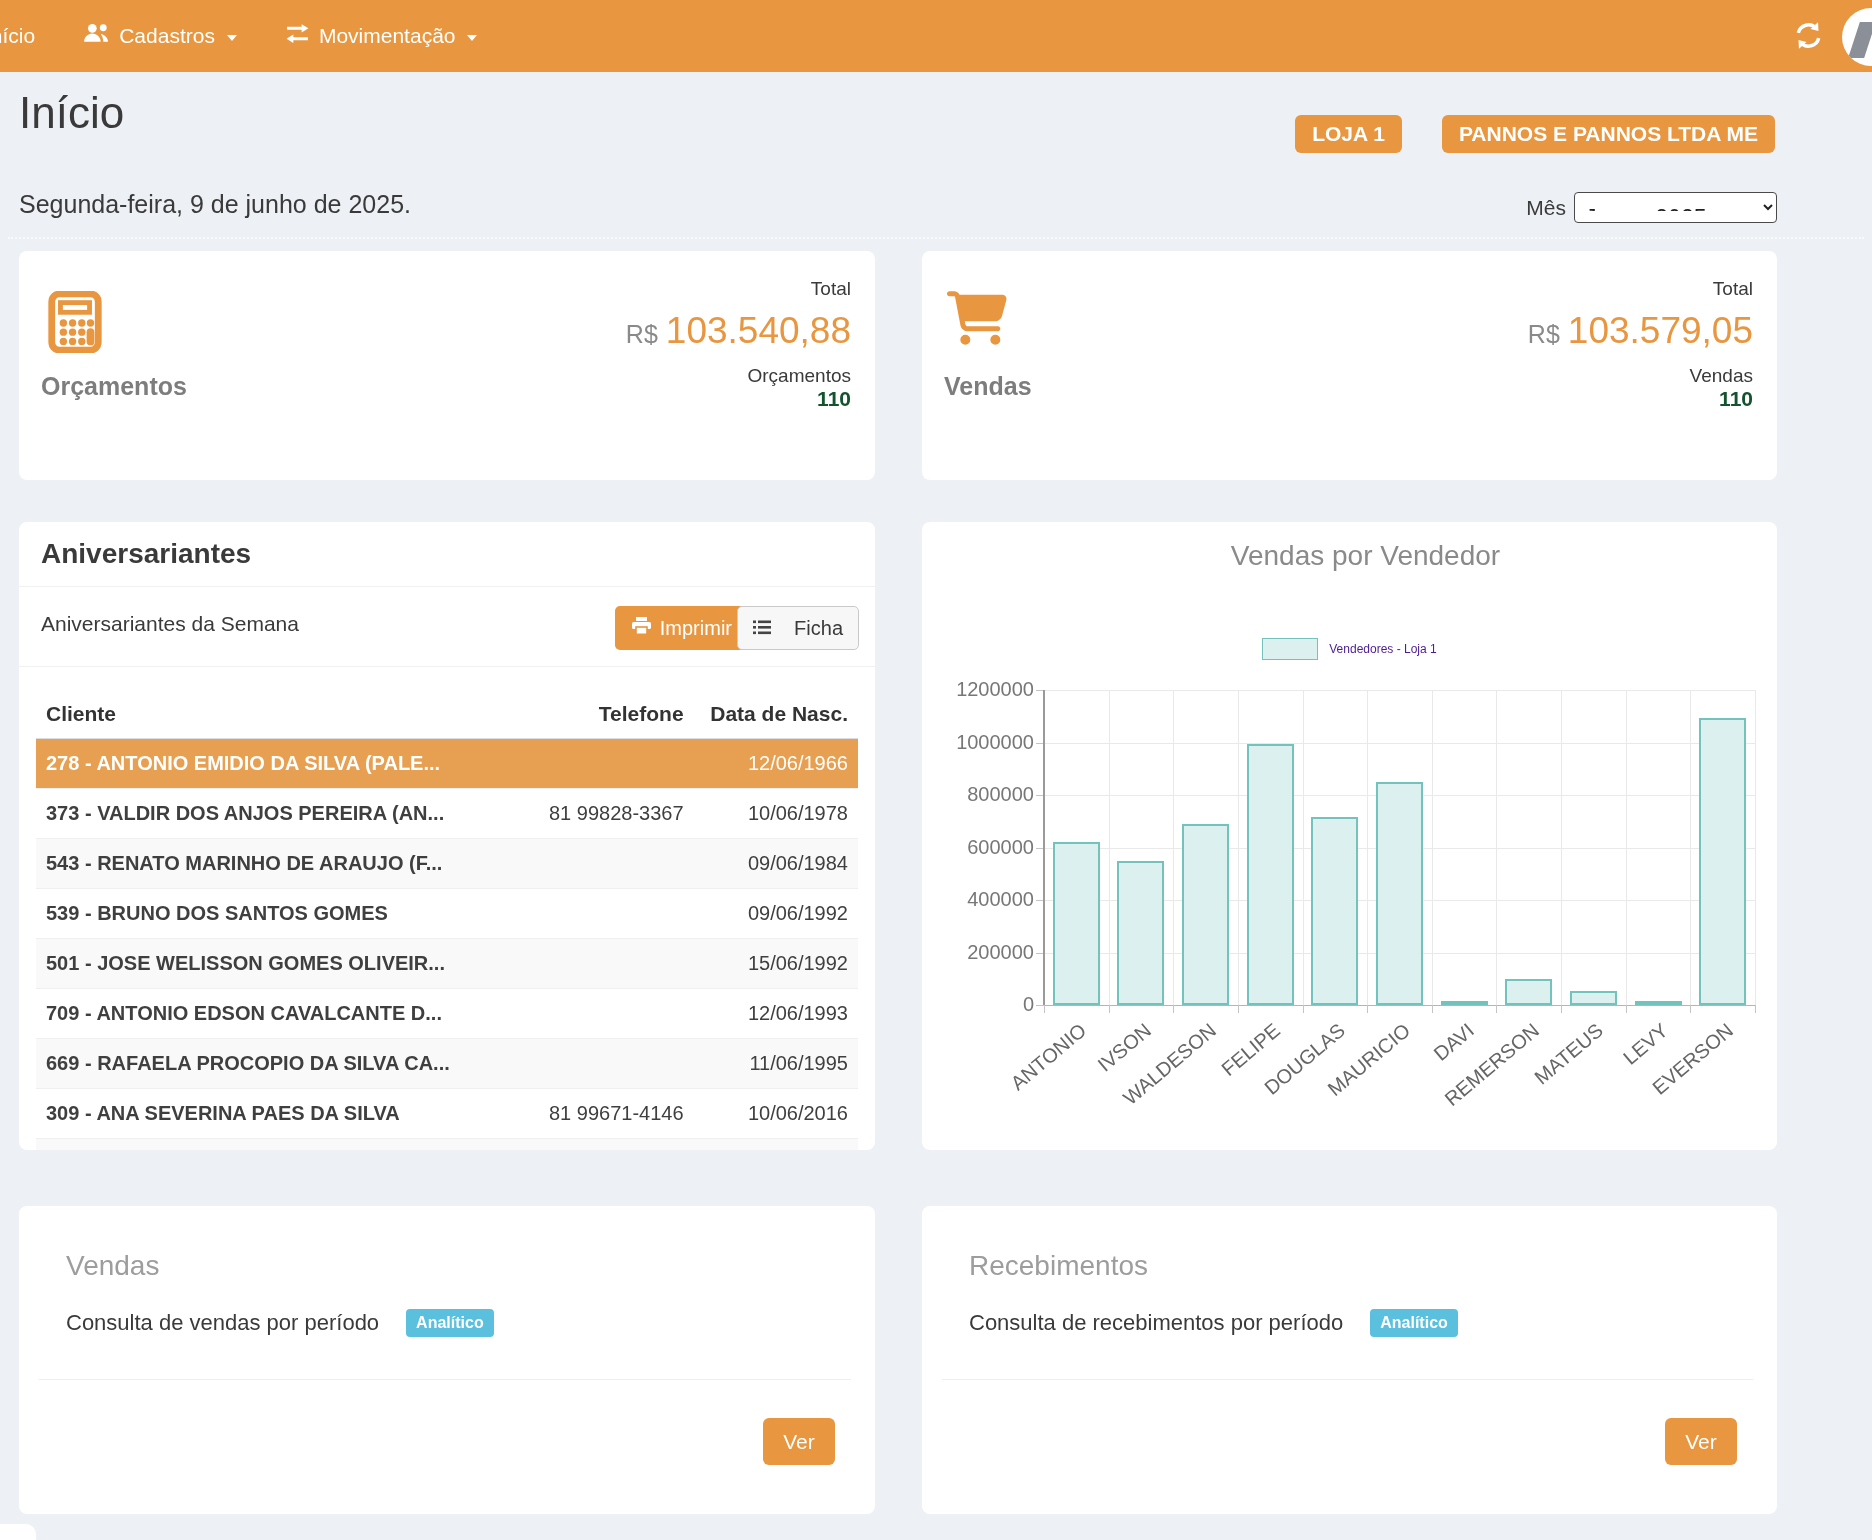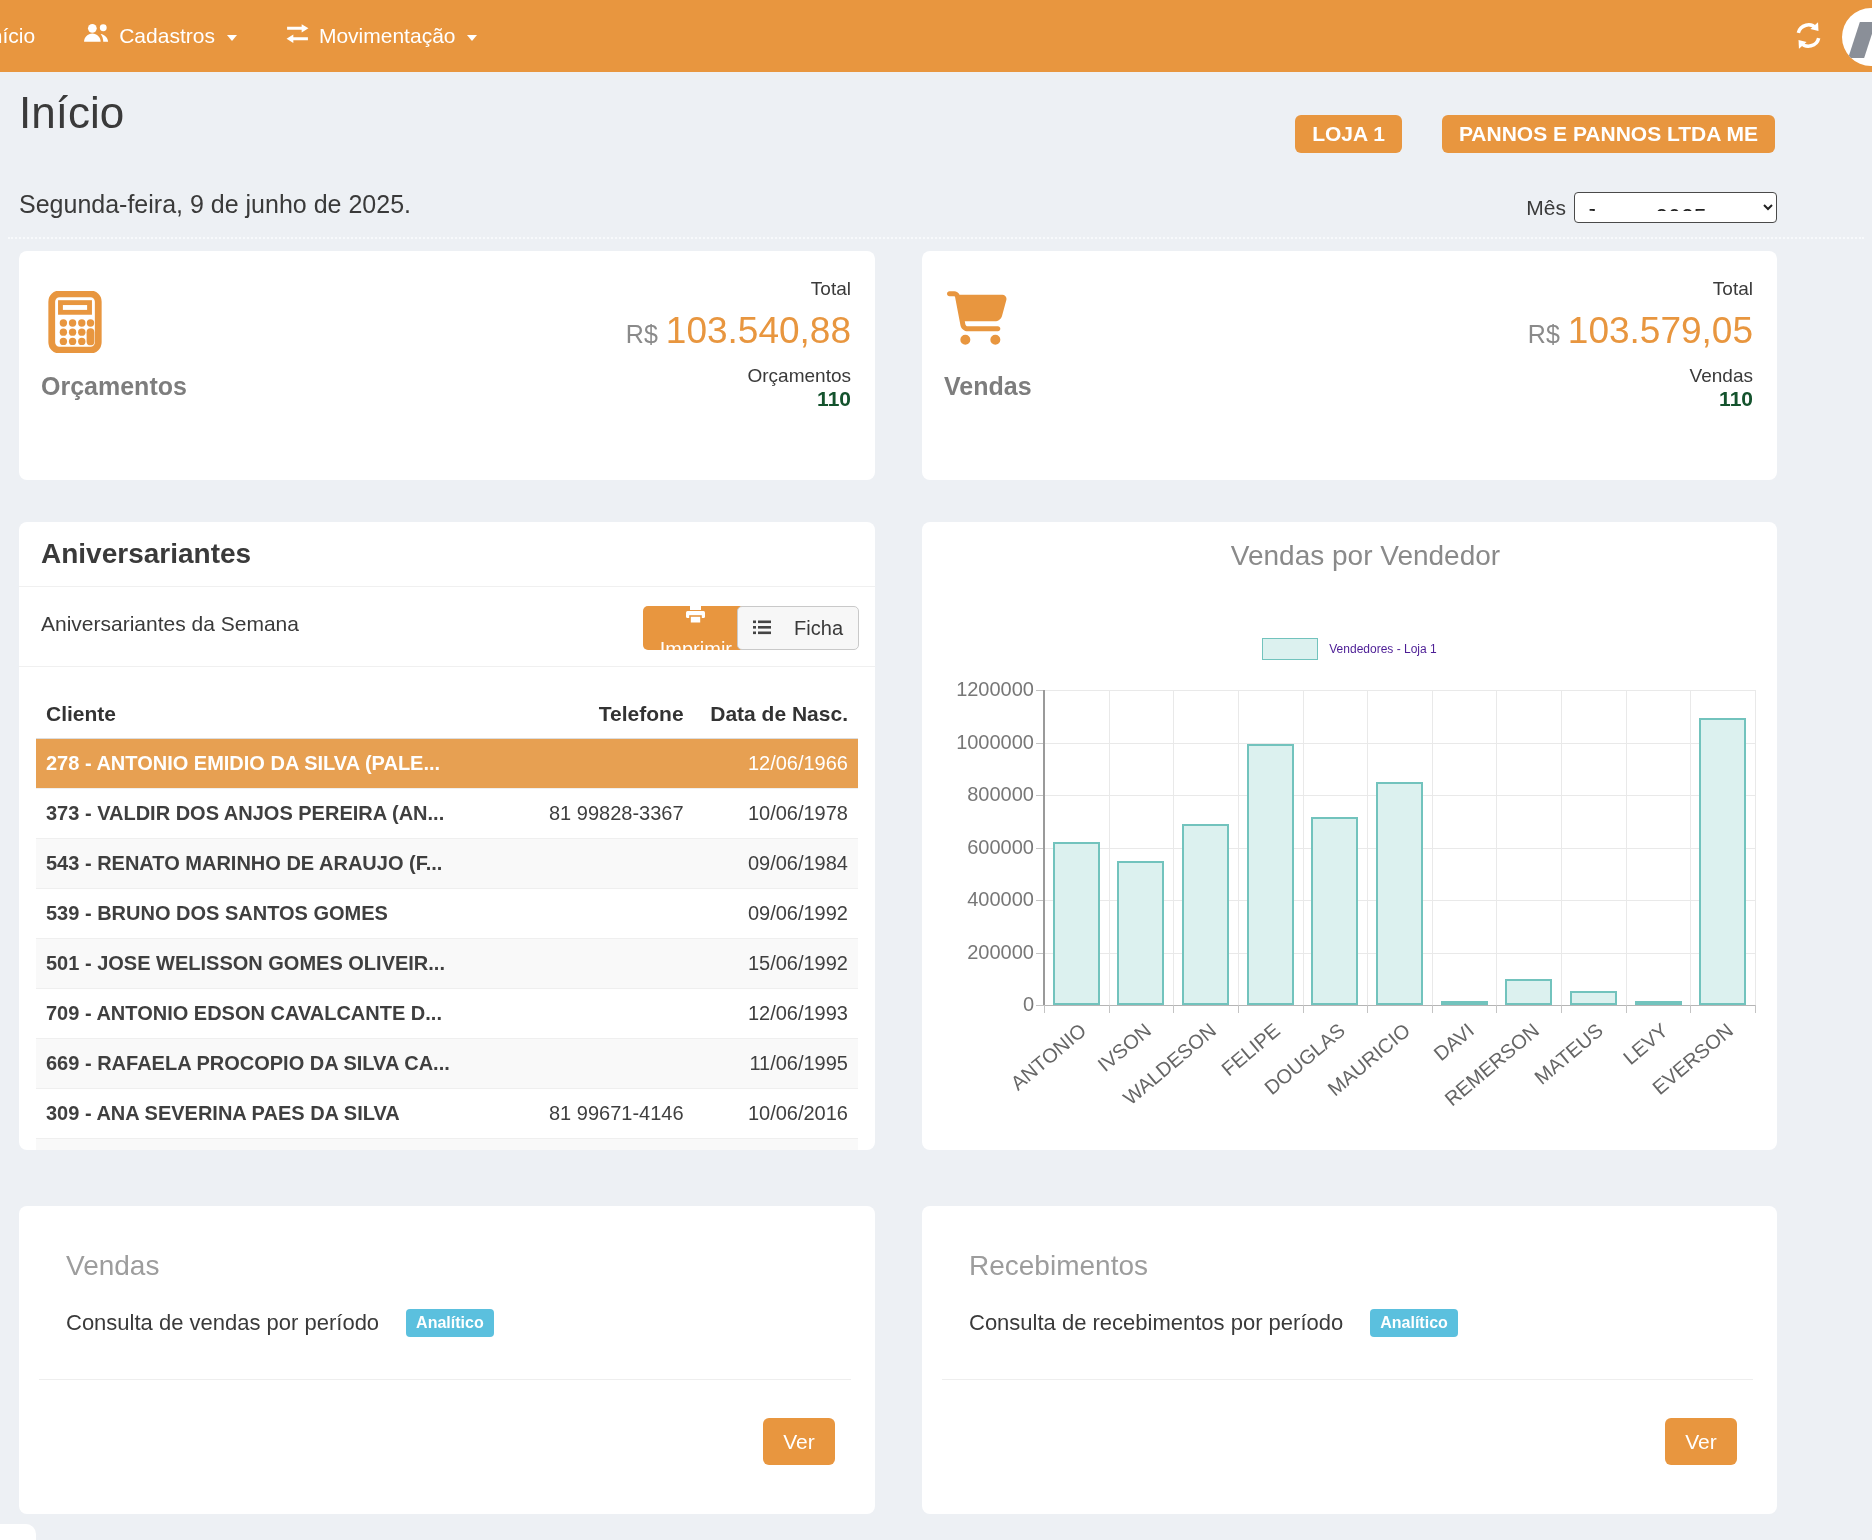--- a/index.html
+++ b/index.html
@@ -42,21 +42,21 @@
   .sum-total-label { font-size:19px; line-height:24px; color:#3a3a3a; }
   .sum-value { margin-top:9px; white-space:nowrap; }
   .currency { font-size:25px; color:#8a8a8a; margin-right:8px; }
   .amount { font-size:37px; font-weight:normal; color:#e8963f; }
   .sum-count-label { font-size:19px; margin-top:13px; color:#3a3a3a; }
   .sum-count { font-size:21px; color:#14532d; font-weight:600; }
   
   .pane-title { position:absolute; left:22px; top:16px; font-size:28px; font-weight:bold; color:#3a3a3a; }
   .hdivider { position:absolute; left:0; right:0; border-top:1px solid #f0f0f0; }
   .subtitle { position:absolute; left:22px; top:90px; font-size:21px; color:#3a3a3a; }
-  .btn-imprimir { position:absolute; right:126px; top:84px; height:44px; display:flex; align-items:center; gap:9px; background:#e8963f; color:#fff; font-size:20px; border:none; border-radius:5px; padding:0 17px; cursor:pointer; font-family:inherit;flex-direction:column; }
+  .btn-imprimir { position:absolute; right:126px; top:84px; height:44px; display:flex; align-items:center; gap:9px; background:#e8963f; color:#fff; font-size:20px; border:none; border-radius:5px; padding:0 17px; cursor:pointer; font-family:inherit; }
   .btn-ficha { position:absolute; right:16px; top:84px; height:44px; display:flex; align-items:center; gap:23px; background:#f7f7f7; color:#3a3a3a; font-size:20px; border:1px solid #c9c9c9; border-radius:5px; padding:0 15px; cursor:pointer; font-family:inherit; }
   table.bdays { position:absolute; top:168px; left:17px; width:822px; border-collapse:collapse; }
   table.bdays th { font-size:21px; font-weight:bold; color:#333; text-align:left; padding:12px 10px; border-bottom:1px solid #ddd; }
   table.bdays th.r, table.bdays td.r { text-align:right; }
   table.bdays td { font-size:20px; color:#3f3f3f; padding:13px 10px; border-top:1px solid #efefef; }
   table.bdays td.cliente { font-weight:bold; width:56%; }
   table.bdays td.tel { width:24%; }
   table.bdays tr:nth-child(odd) td { background:#f9f9f9; }
   table.bdays tr.highlight td { background:#e7a052; color:#fff; border-top:none; }
   

